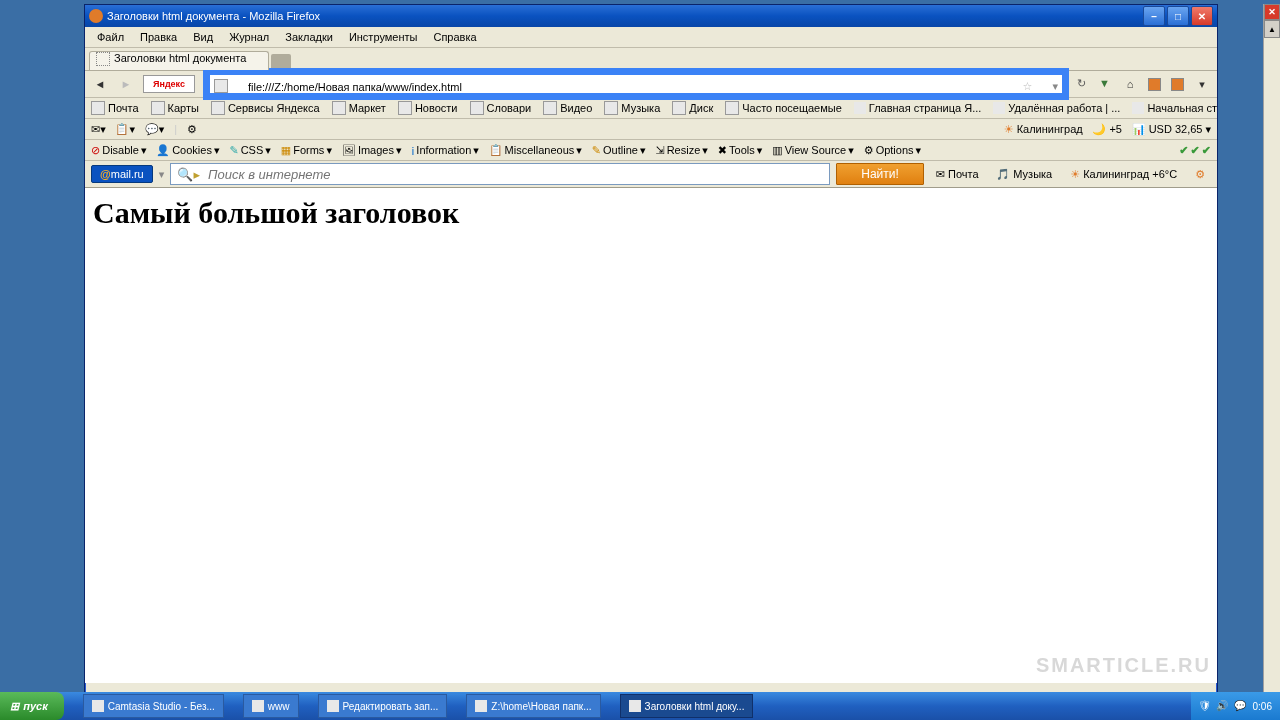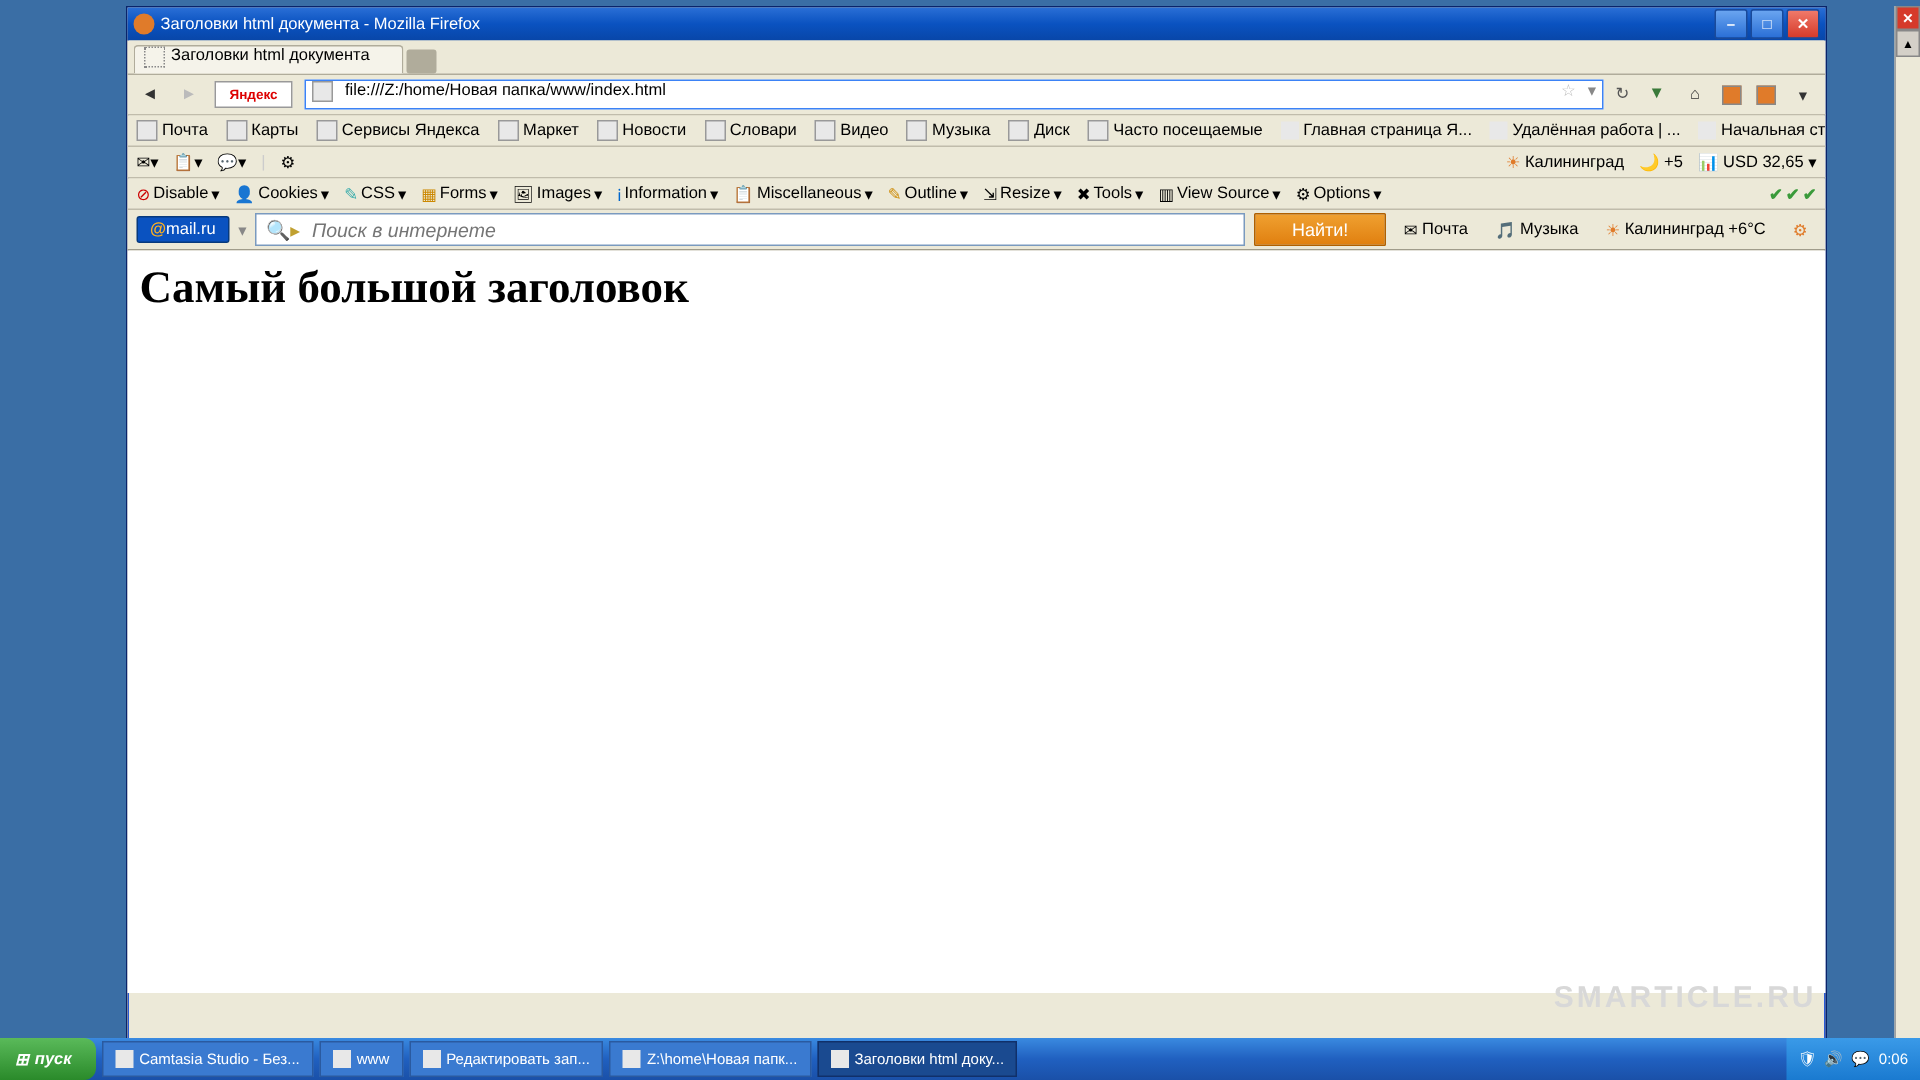--- a/index.html
+++ b/index.html
@@ -12,21 +12,21 @@
 .winbtn.close{background:linear-gradient(#f07a6a,#d63a2a)}
 .menubar{height:20px;background:#ece9d8;display:flex;align-items:center;padding:0 4px;border-bottom:1px solid #c0bcab;font-size:11px}
 .menubar span{padding:2px 8px}
 .tabs{height:22px;background:#ece9d8;display:flex;align-items:flex-end;padding:0 4px;border-bottom:1px solid #b0ac9b}
 .tab{height:18px;background:#f5f3ea;border:1px solid #b0ac9b;border-bottom:none;border-radius:3px 3px 0 0;padding:0 22px 0 6px;display:flex;align-items:flex-start;font-size:11px;position:relative;margin-right:2px}
 .tab .pi{width:12px;height:12px;margin-right:4px;border:1px dotted #888}
 .newtab{width:20px;height:16px;background:#b0ac9b;border-radius:2px}
 .navbar{height:26px;background:#ece9d8;display:flex;align-items:center;padding:0 6px;gap:8px;border-bottom:1px solid #c0bcab}
 .navbtn{width:18px;height:18px;display:flex;align-items:center;justify-content:center;color:#333}
 .yandex-lbl{width:50px;height:16px;background:#fff;border:1px solid #999;font-size:9px;display:flex;align-items:center;justify-content:center;color:#d00;font-weight:bold}
-.urlbar{flex:1;height:18px;background:#fff;border:1px solid #3b82f6;display:flex;align-items:flex-start;padding:0 4px;font-size:11px;gap:8px}
+.urlbar{flex:1;height:18px;background:#fff;border:7px solid #3b82f6;display:flex;align-items:flex-end;padding:0 4px;font-size:11px;gap:20px}
 .urlbar .pgi{width:12px;height:12px;background:#e8e8e8;border:1px solid #999}
 .urlbar .star{color:#bbb;margin-left:auto}
 .rl{width:14px;height:14px;color:#555}
 .dl{width:14px;height:14px;color:#3a7a3a}
 .sq{width:11px;height:11px;background:#e07b2a;border:1px solid #888;margin:0 1px}
 .bk-row{height:20px;background:#ece9d8;display:flex;align-items:center;padding:0 6px;gap:12px;border-bottom:1px solid #c0bcab;font-size:11px;overflow:hidden;white-space:nowrap}
 .bk{display:flex;align-items:center;gap:3px}
 .bk .bi{width:12px;height:12px;background:#e8e8e8;border:1px solid #999}
 .tool-row{height:20px;background:#ece9d8;display:flex;align-items:center;padding:0 6px;gap:10px;border-bottom:1px solid #c0bcab;font-size:11px}
 .tool-row .sep{flex:1}
@@ -43,40 +43,49 @@
 .findbtn{background:linear-gradient(#f0a030,#e08010);color:#fff;border:1px solid #b06000;padding:3px 24px;font-size:12px;font-weight:normal;border-radius:1px}
 .mail-lk{display:flex;align-items:center;gap:3px;padding:0 6px}
 .content{background:#fff;height:495px;padding:0 8px;overflow:auto}
 .content h1{font-family:"Times New Roman",serif;font-size:30px;font-weight:bold;margin:8px 0}
 .watermark{position:absolute;right:6px;bottom:26px;font-size:20px;letter-spacing:2px;color:#d8d8d8;font-weight:bold;font-family:Arial}
 .right-scroll{position:absolute;right:0;top:4px;width:16px;height:694px;background:#ece9d8;border-left:1px solid #a0a0a0}
 .right-scroll .a{height:16px;background:#d4d0c8;border:1px solid #888;display:flex;align-items:center;justify-content:center;font-size:8px}
 .right-scroll .x{height:14px;background:#d63a2a;border:1px solid #888;color:#fff;display:flex;align-items:center;justify-content:center;font-size:9px;font-weight:bold}
 .taskbar{position:absolute;left:0;bottom:0;width:1280px;height:28px;background:linear-gradient(#3a8ae0,#2060c0 50%,#1a50a8);display:flex;align-items:center;color:#fff;font-size:11px}
 .start{height:28px;background:linear-gradient(#5aba5a,#2a8a2a);padding:0 16px 0 10px;display:flex;align-items:center;font-style:italic;font-weight:bold;border-radius:0 8px 8px 0}
-.task{height:22px;background:#3a7ad0;border:1px solid #2a5aa0;margin-left:4px;padding:0 8px;display:flex;align-items:center;gap:4px;max-width:150px;overflow:hidden;white-space:nowrap;font-size:10px}
+.task{height:22px;background:#3a7ad0;border:1px solid #2a5aa0;margin-left:19px;padding:0 8px;display:flex;align-items:center;gap:4px;max-width:150px;overflow:hidden;white-space:nowrap;font-size:10px}
 .task.act{background:#1a4a90;border-color:#10306a}
 .task .ti{width:12px;height:12px;background:#e8e8e8;flex-shrink:0}
 .tray{margin-left:auto;height:28px;background:linear-gradient(#3a9ae8,#1a7ad0);padding:0 8px;display:flex;align-items:center;gap:6px;font-size:10px}
 .tray .ic{width:12px;height:12px}
 </style>
 </head>
 <body>
 
 <div class="window">
   <div class="titlebar">
     <div class="ff-icon"></div>
     <div class="t-title">Заголовки html документа - Mozilla Firefox</div>
     <div class="winbtns">
       <div class="winbtn">–</div>
       <div class="winbtn">□</div>
       <div class="winbtn close">✕</div>
     </div>
   </div>
 
+  <div class="menubar">
+    <span>Файл</span>
+    <span>Правка</span>
+    <span>Вид</span>
+    <span>Журнал</span>
+    <span>Закладки</span>
+    <span>Инструменты</span>
+    <span>Справка</span>
+  </div>
 
   <div class="tabs">
     <div class="tab">
       <div class="pi"></div>
       <span>Заголовки html документа</span>
     </div>
     <div class="newtab"></div>
   </div>
 
   <div class="navbar">

